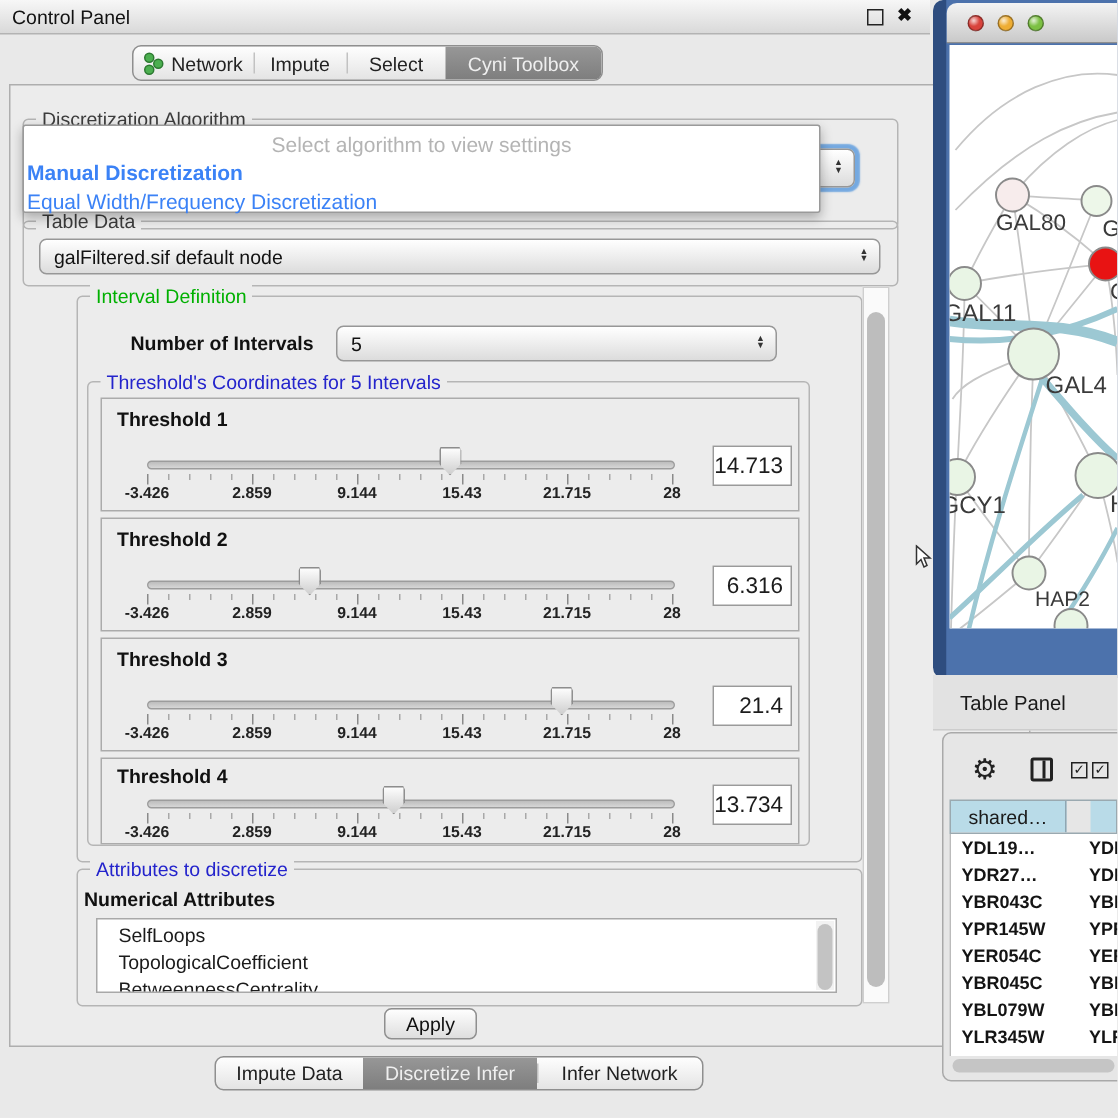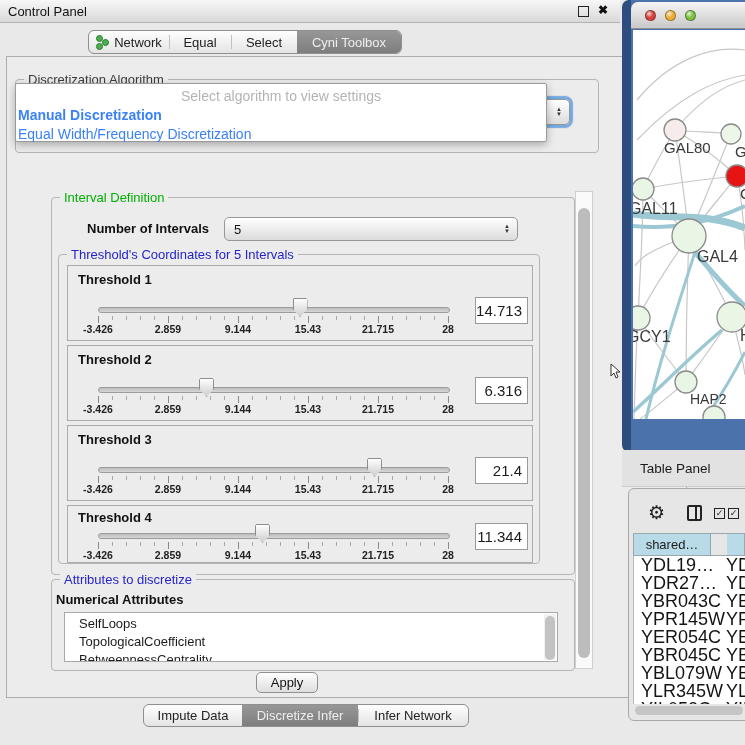--- a/index.html
+++ b/index.html
@@ -99,21 +99,21 @@
   .col-ico::after{content:"";position:absolute;left:50%;top:0;bottom:0;width:2px;background:#222;}
   .cb{position:absolute;top:508px;width:11px;height:11px;border:1.5px solid #222;
     box-sizing:border-box;font-size:9px;line-height:9px;color:#222;text-align:center;}
   .thead{position:absolute;left:633px;top:533px;width:112px;height:23px;display:flex;overflow:hidden;
     border:1px solid #9aa9b0;box-sizing:border-box;gap:16px;}
   .th{background:var(--hdr,#b9dbe8);border-right:1px solid #8fa6b2;font-size:13px;color:#1a1a1a;
     display:flex;align-items:center;box-sizing:border-box;flex:none;}
   .tbody{position:absolute;left:633px;top:556px;width:112px;height:148px;background:#fff;
     overflow:hidden;border-left:1px solid #bbb;box-sizing:border-box;}
   .tr{display:flex;height:18px;align-items:center;}
-  .td{font-size:18px;color:#141414;font-weight:400;white-space:nowrap;flex:none;}
+  .td{font-size:12px;color:#141414;font-weight:700;white-space:nowrap;flex:none;}
   .hscroll{position:absolute;left:635px;top:706px;width:108px;height:9px;
     background:#c5c5c5;border-radius:5px;}
   .cursor{position:absolute;left:610px;top:363px;z-index:60;}
 </style>
 </head>
 <body>
 
 <div id="root">
 
   <div class="abs titlebar">
@@ -122,21 +122,21 @@
     <span class="close-ico">✖</span>
   </div>
 
   <div class="abs" style="left:88px;top:30px;">
     <div class="seg-group" id="topTabs">
         <div class="seg" style="width: 80px;"><span class="net-ico">
             <i style="left:0;top:0;"></i>
             <i style="left:6px;top:4px;"></i>
             <i style="left:0;top:8px;"></i>
           </span>Network</div>
-        <div class="seg" style="width: 62px;">Equal</div>
+        <div class="seg" style="width: 62px;">Impute</div>
         <div class="seg" style="width: 66px;">Select</div>
         <div class="seg sel" style="width: 104px;">Cyni Toolbox</div>
       </div>
   </div>
 
   <div class="abs content-panel">
 
     <div class="groupbox" style="left:8px;top:22px;width:584px;height:74px;">
       <span class="grouplabel lbl-dark">Discretization Algorithm</span>
       <div class="combo focus" style="left:14px;top:19px;width:540px;height:26px;">
@@ -145,20 +145,27 @@
     </div>
 
     <div class="popup" style="left:8px;top:26px;width:530px;height:57px;">
       <div class="ph">Select algorithm to view settings</div>
       <div id="popupItems">
           <div class="it em">Manual Discretization</div>
           <div class="it">Equal Width/Frequency Discretization</div>
         </div>
     </div>
 
+    <div class="groupbox" style="left:8px;top:90px;width:584px;height:44px;">
+      <span class="grouplabel lbl-dark">Table Data</span>
+      <div class="combo" style="left:10px;top:11px;width:561px;height:24px;">
+        <span>galFiltered.sif default node</span>
+        <span class="stepper">▲<br>▼</span>
+      </div>
+    </div>
 
     <div class="groupbox" style="left:44px;top:140px;width:524px;height:378px;">
       <span class="grouplabel lbl-green">Interval Definition</span>
 
       <span class="abs" style="left:35px;top:23px;font-size:13px;font-weight:bold;color:#111;">Number of Intervals</span>
       <div class="combo" style="left:172px;top:19px;width:294px;height:24px;">
         <span>5</span>
         <span class="stepper">▲<br>▼</span>
       </div>
 
@@ -308,21 +315,21 @@
               <div class="tick" style="left: 352px; top: 36px; height: 4px; background: rgb(168, 168, 168);"></div>
               <div class="tick" style="left: 366px; top: 36px; height: 4px; background: rgb(168, 168, 168);"></div>
               <div class="tick" style="left: 380px; top: 36px; height: 7px;"></div>
               <span class="ticklab" style="left: 2px; top: 43px;">-3.426</span>
               <span class="ticklab" style="left: 72px; top: 43px;">2.859</span>
               <span class="ticklab" style="left: 142px; top: 43px;">9.144</span>
               <span class="ticklab" style="left: 212px; top: 43px;">15.43</span>
               <span class="ticklab" style="left: 282px; top: 43px;">21.715</span>
               <span class="ticklab" style="left: 352px; top: 43px;">28</span>
               <div class="thumb" style="left: 186.998px; top: 18px;"></div>
-              <div class="valbox" style="left: 407px; top: 17px;">11.344</div>
+              <div class="valbox" style="left: 407px; top: 17px;">13.734</div>
             </div>
           </div>
       </div>
     </div>
 
     <div class="scrollbar-v" style="left:568px;top:134px;width:18px;height:478px;">
       <div class="sb-thumb" style="top:16px;height:450px;"></div>
     </div>
 
     <div class="groupbox" style="left:44px;top:522px;width:524px;height:92px;">

